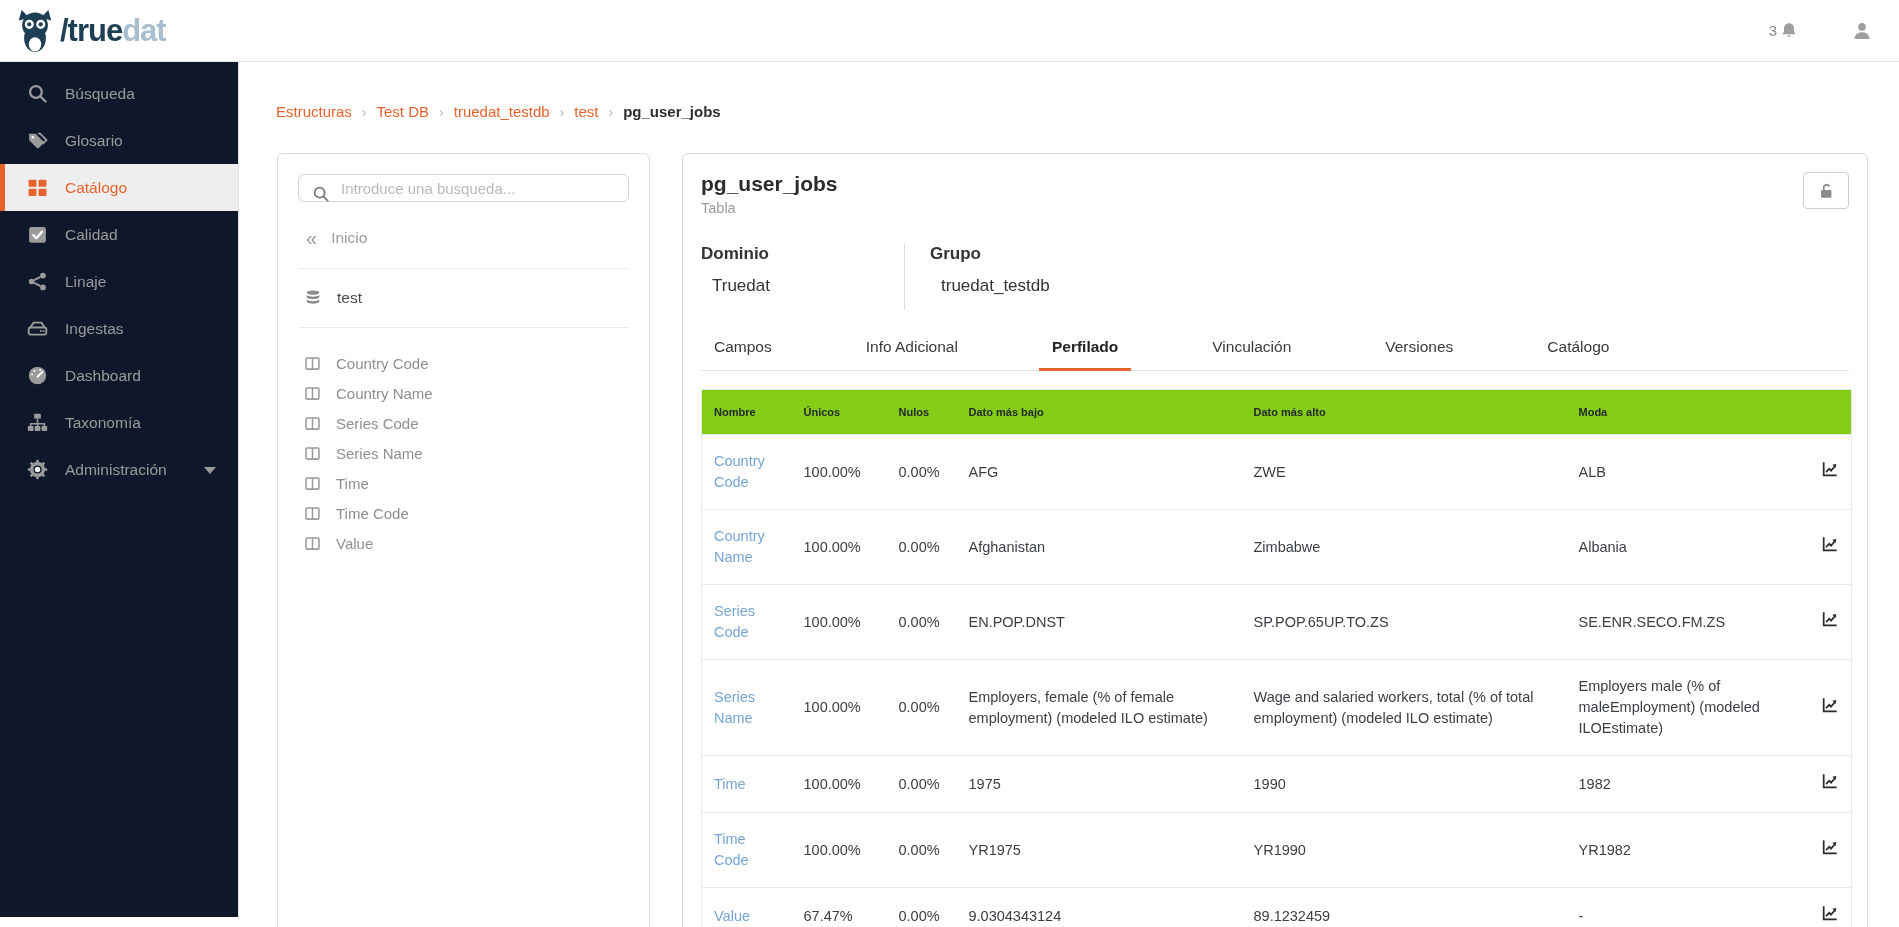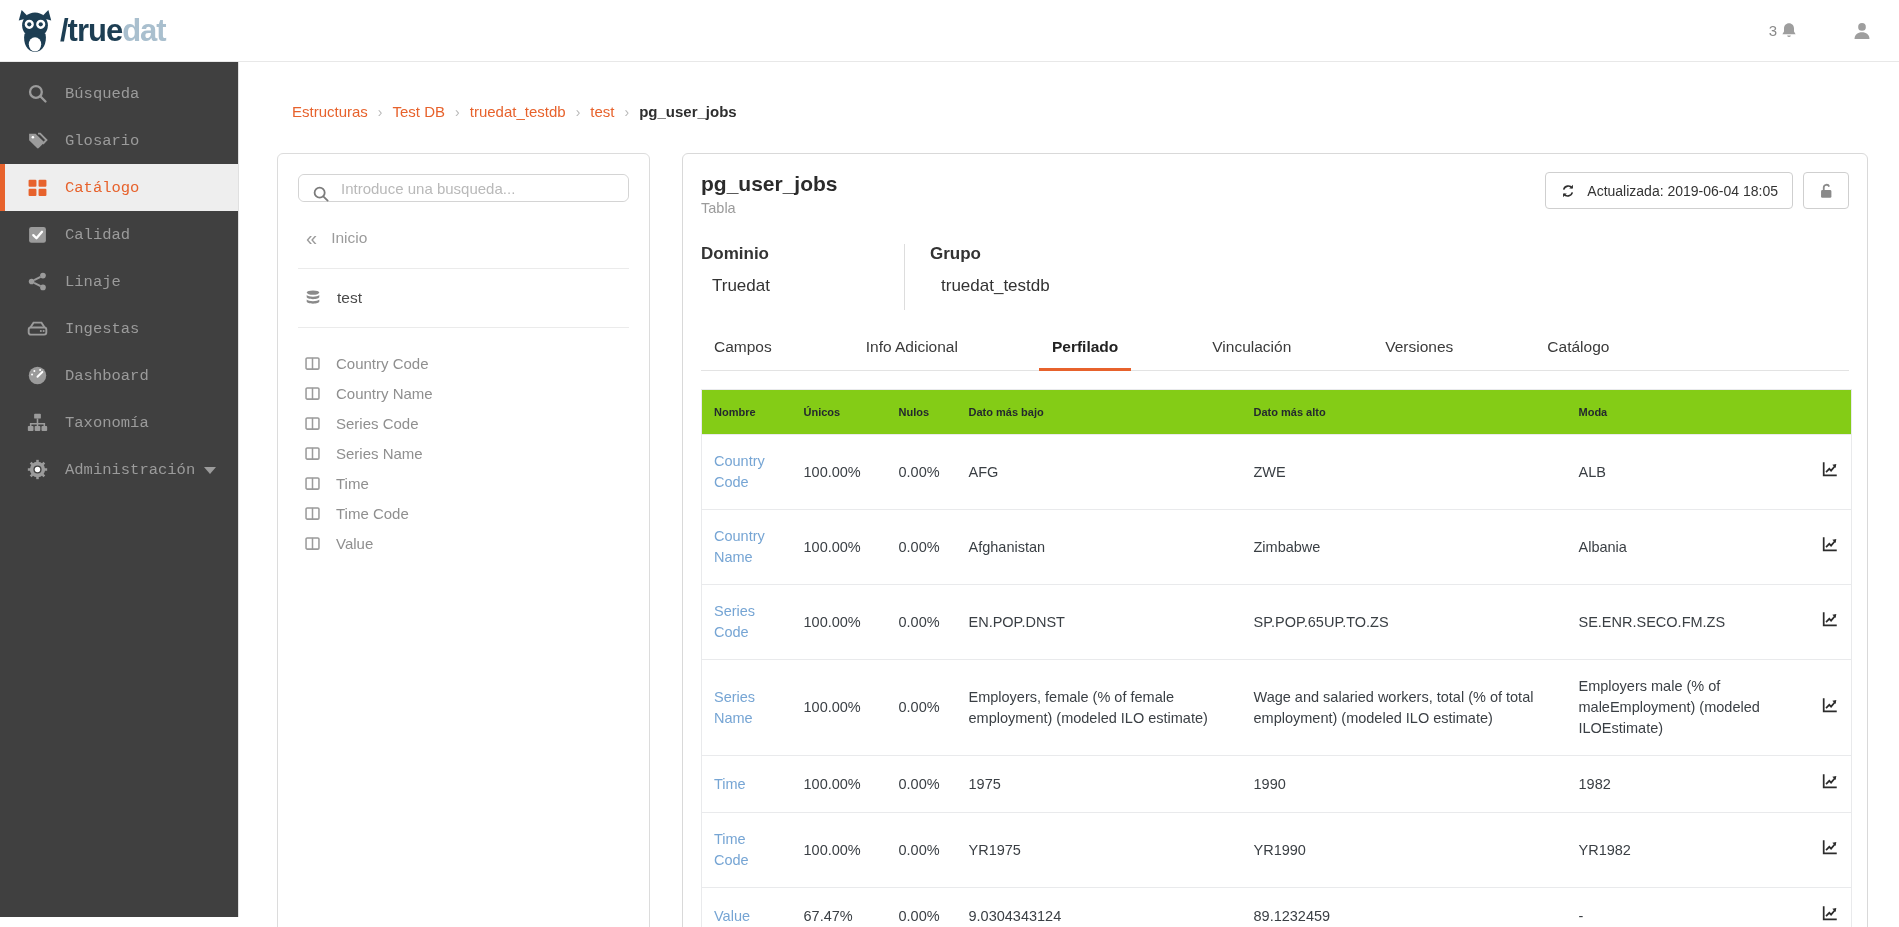--- a/index.html
+++ b/index.html
@@ -15,34 +15,34 @@
   .logo-text { font-size:31px; font-weight:700; letter-spacing:-1px; margin-left:4px; }
   .lt1 { color:#1d3e53; } .lt2 { color:#a9bfce; }
   .topbar-right { margin-left:auto; display:flex; align-items:center; gap:52px; margin-right:26px; }
   .bell-group { display:flex; align-items:center; gap:2px; cursor:pointer; }
   .bell-count { font-size:15px; color:#8a8a8a; }
   .icon-20 svg { width:20px; height:20px; }
   .icon-22 svg { width:22px; height:22px; }
   .gray-ic { color:#9e9e9e; display:inline-flex; }
 
   
-  .sidebar { position:absolute; left:0; top:62px; width:239px; bottom:10px; background:#404040;
-    border-right:1px solid #e0e0e0; padding-top:8px;font-family:Liberation Mono, monospace; }
+  .sidebar { position:absolute; left:0; top:62px; width:239px; bottom:10px; background:#0f172a;
+    border-right:1px solid #e0e0e0; padding-top:8px; }
   .side-item { position:relative; height:47px; display:flex; align-items:center; padding-left:27px;
     color:#9b9b9b; font-size:15.5px; cursor:pointer; }
   .side-icon { width:21px; height:21px; display:inline-flex; margin-right:17px; color:#9b9b9b; }
   .side-icon svg { width:21px; height:21px; }
   .side-item.active { background:#eee; color:#e7622c; }
   .side-item.active .side-icon { color:#e7622c; }
   .side-item.active::before { content:""; position:absolute; left:0; top:0; bottom:0; width:5px; background:#e7622c; }
   .caret { position:absolute; right:22px; top:21px; width:0; height:0;
     border-left:6px solid transparent; border-right:6px solid transparent; border-top:7px solid #9b9b9b; }
 
   
-  .breadcrumb { position:absolute; left:292px; top:103px; font-size:15px; display:flex; align-items:center; }
+  .breadcrumb { position:absolute; left:276px; top:103px; font-size:15px; display:flex; align-items:center; }
   .crumb { color:#e7622c; text-decoration:none; cursor:pointer; }
   .crumb-sep { color:#b9b9b9; margin:0 10px; font-size:14px; }
   .crumb-current { color:#2e2e2e; font-weight:700; }
 
   
   .tree-card { position:absolute; left:277px; top:153px; width:373px; height:820px;
     border:1px solid #dcdcdc; border-radius:6px; background:#fff; padding:20px; }
   .search-box { position:relative; height:28px; border:1px solid #d4d4d4; border-radius:6px;
     display:flex; align-items:center; }
   .search-box .s-icon { position:absolute; left:13px; top:10px; width:18px; height:18px; color:#7b7b7b; }
@@ -355,31 +355,20 @@
       </div>
   </div>
 
   <div class="main-card">
     <div class="main-head">
       <div>
         <div class="m-title">pg_user_jobs</div>
         <div class="m-sub">Tabla</div>
       </div>
       <div class="head-actions">
-        <button class="btn btn-updated">
-          <span class="r-icon">
-            <svg viewBox="0 0 20 20">
-              <path d="M4.6 8.3 a6 6 0 0 1 10.6 -2.1" fill="none" stroke="currentColor" stroke-width="2"></path>
-              <path d="M16.2 2.2 v4.6 h-4.6 z" fill="currentColor"></path>
-              <path d="M15.4 11.7 a6 6 0 0 1 -10.6 2.1" fill="none" stroke="currentColor" stroke-width="2"></path>
-              <path d="M3.8 17.8 v-4.6 h4.6 z" fill="currentColor"></path>
-            </svg>
-          </span>
-          <span>Actualizada: 2019-06-04 18:05</span>
-        </button>
         <button class="btn btn-lock">
           <span style="display:inline-flex">
             <svg viewBox="0 0 20 20">
               <rect x="4.5" y="9" width="11.5" height="8.5" rx="1.5" fill="currentColor"></rect>
               <path d="M7.5 9 V6.2 a3.1 3.1 0 0 1 6 -1.1" fill="none" stroke="currentColor" stroke-width="2"></path>
             </svg>
           </span>
         </button>
       </div>
     </div>

